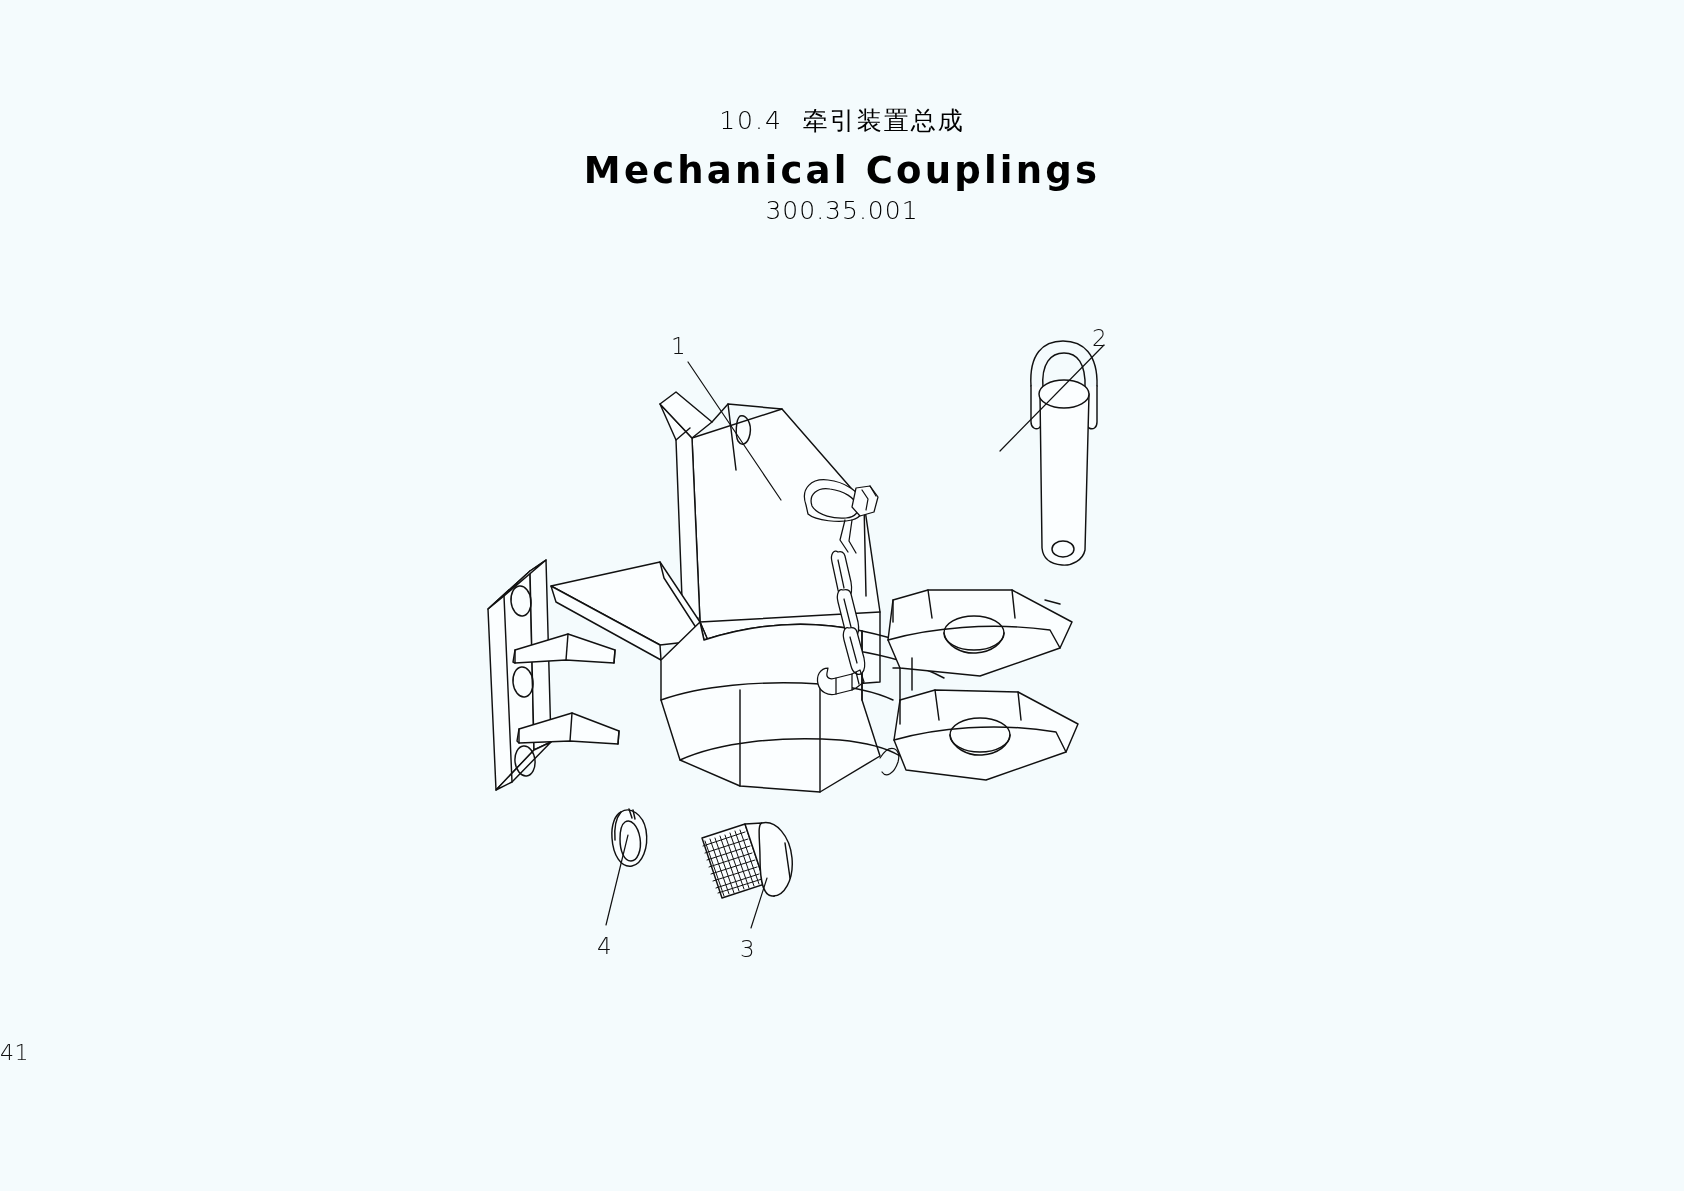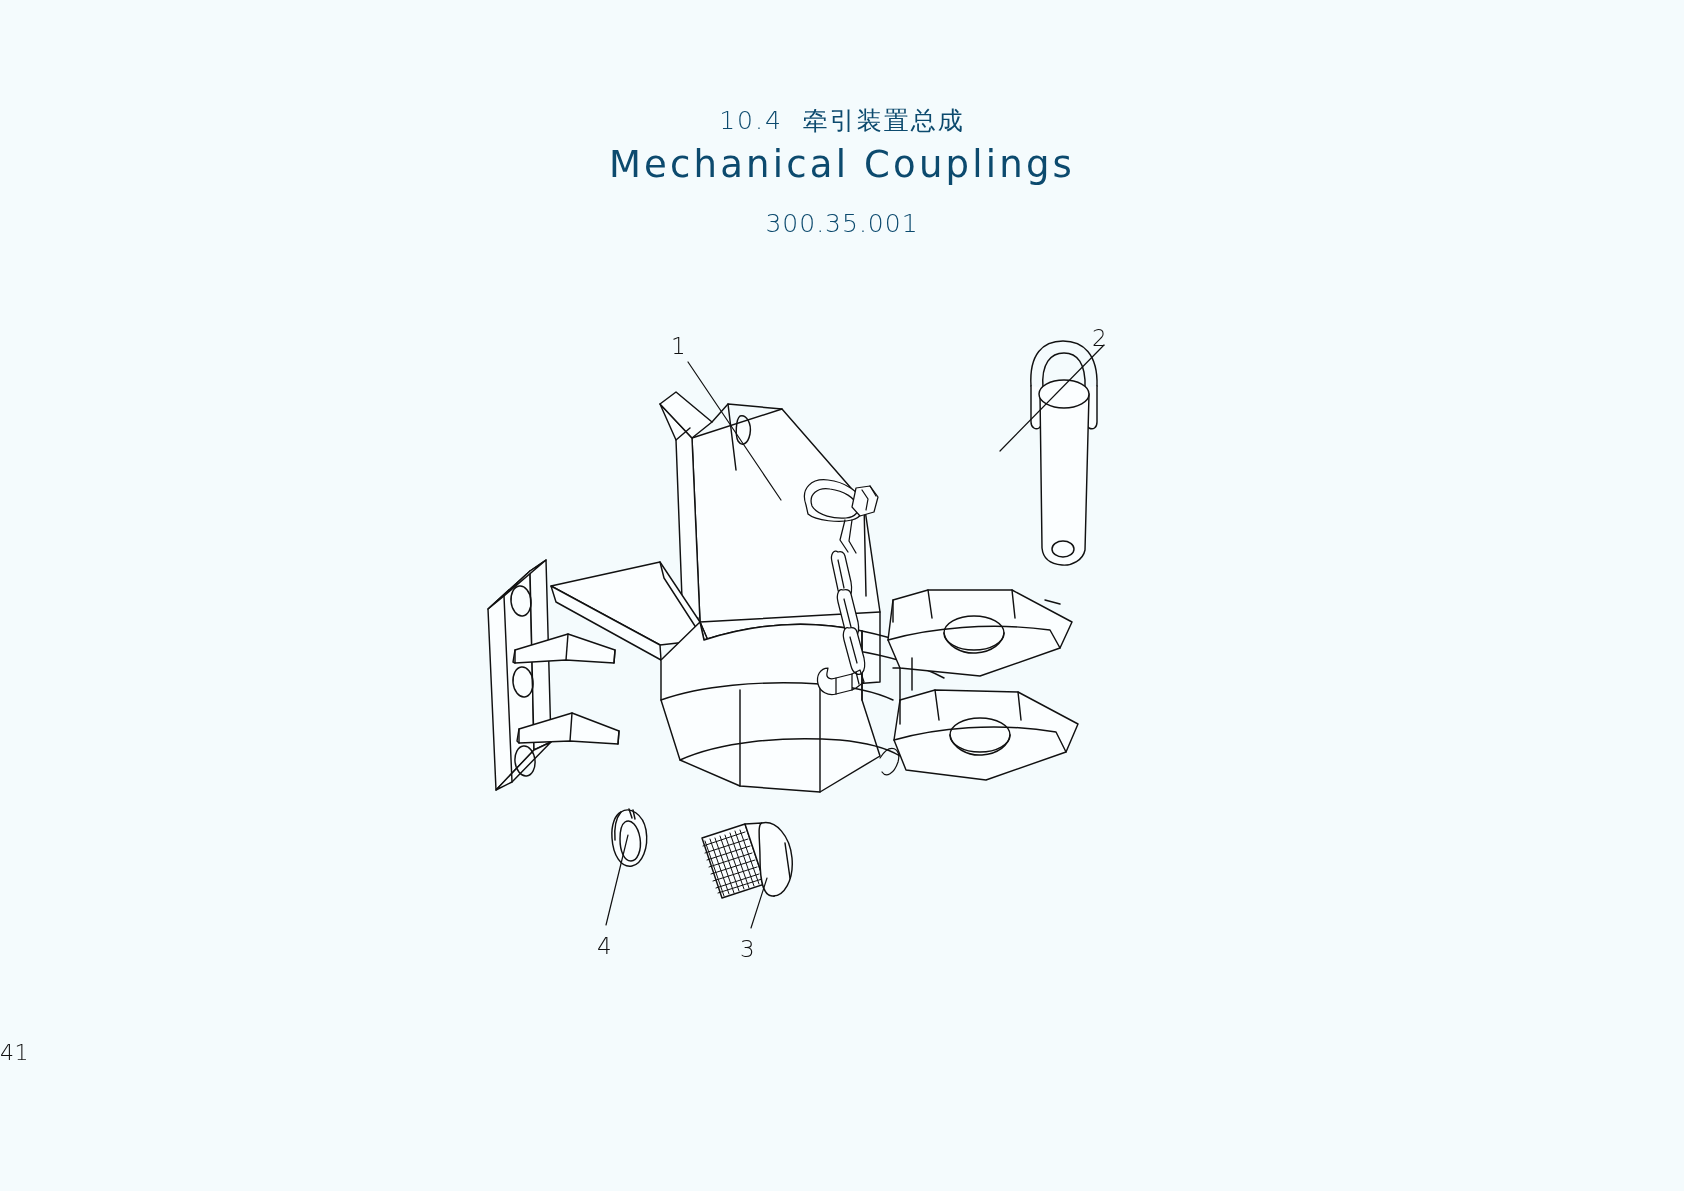--- a/index.html
+++ b/index.html
@@ -10,45 +10,45 @@
     overflow:hidden;
     position:relative;
   }
   #page{position:absolute;inset:0;}
 
   
   .header{
     position:absolute;
     left:0;right:0;top:108px;
     text-align:center;
-    color:#0c4a6e;
+    color:#000000;
     -webkit-font-smoothing:antialiased;
   }
   .hdr-cn{
     font-family:"DejaVu Sans", sans-serif;
     font-size:25px;
     letter-spacing:2.0px;
     font-weight:350;
     line-height:1.05;
     white-space:pre;
   }
   .hdr-en{
     font-family:"DejaVu Sans", sans-serif;
     font-size:37px;
-    font-weight:400;
+    font-weight:700;
     letter-spacing:3.2px;
     line-height:1.25;
-    margin-top:8px;
+    margin-top:14px;
   }
   .hdr-code{
     font-family:"DejaVu Sans", sans-serif;
     font-size:25px;
     font-weight:300;
     letter-spacing:1.0px;
-    margin-top:20px;
+    margin-top:1px;
   }
 
   
   #art{
     position:absolute;
     left:0;top:0;
     width:1684px;height:1191px;
     pointer-events:none;
   }
 

